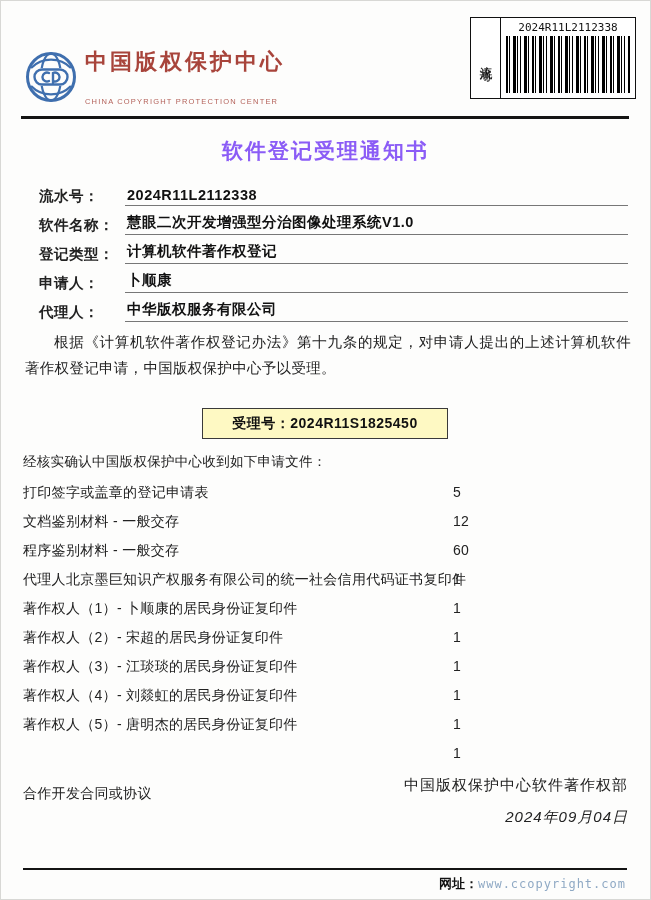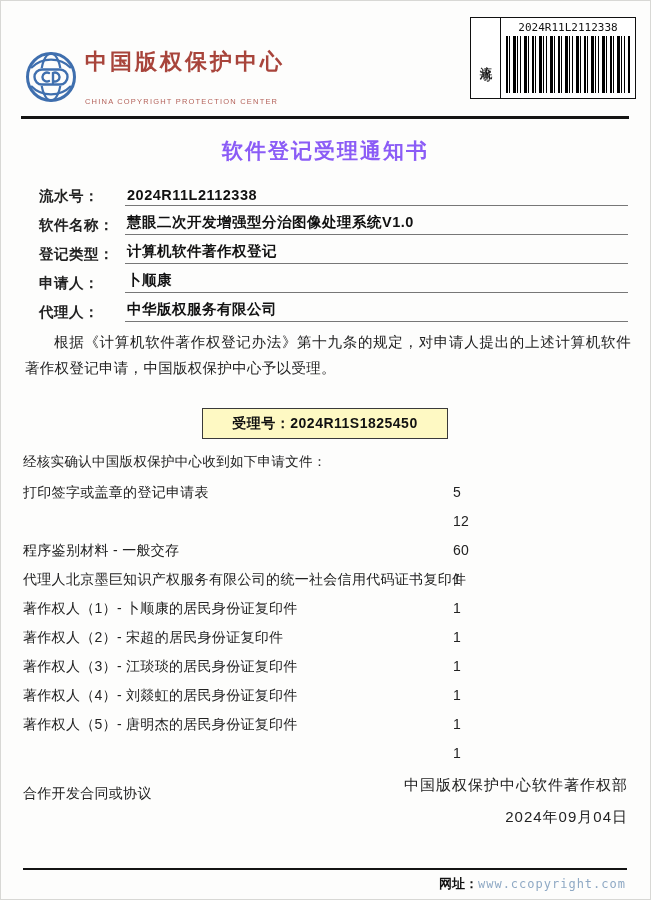--- a/index.html
+++ b/index.html
@@ -101,21 +101,21 @@
   .docs-intro { font-size: 13.5px; color: #222; height: 29px; line-height: 22px; letter-spacing: 0.3px; }
   .doc-row { position: relative; height: 29px; font-size: 14px; color: #222; line-height: 24px; letter-spacing: 0.3px; }
   .doc-row .doc-count {
     position: absolute; left: 430px; top: 0; width: 30px;
     font-family: "Liberation Sans", sans-serif; color: #222;
   }
 
   
   .signature { position: absolute; top: 775px; right: 22px; text-align: right; }
   .sig-dept { font-size: 15px; color: #222; letter-spacing: 1px; }
-  .sig-date { font-size: 15px; color: #222; margin-top: 13px; letter-spacing: 1px; }
+  .sig-date { font-size: 15px; color: #222; margin-top: 13px; letter-spacing: 1px; font-style: italic; }
 
   
   .footer-rule {
     position: absolute; left: 22px; right: 23px; top: 867px;
     height: 2px; background: #141414;
   }
   .footer { position: absolute; top: 874px; right: 24px; display: flex; align-items: baseline; }
   .footer-label { font-size: 13px; font-weight: 700; color: #111; text-align: center; }
   .footer-url {
     font-family: "DejaVu Sans Mono", monospace;
@@ -188,20 +188,21 @@
   </div>
 
   <div class="docs">
     <div class="docs-intro">经核实确认中国版权保护中心收到如下申请文件：</div>
 
     <div class="doc-row">
       <span>打印签字或盖章的登记申请表</span>
       <span class="doc-count">5</span>
     </div>
     <div class="doc-row">
+      <span>文档鉴别材料 - 一般交存</span>
       <span class="doc-count">12</span>
     </div>
     <div class="doc-row">
       <span>程序鉴别材料 - 一般交存</span>
       <span class="doc-count">60</span>
     </div>
     <div class="doc-row">
       <span>代理人北京墨巨知识产权服务有限公司的统一社会信用代码证书复印件</span>
       <span class="doc-count">1</span>
     </div>

